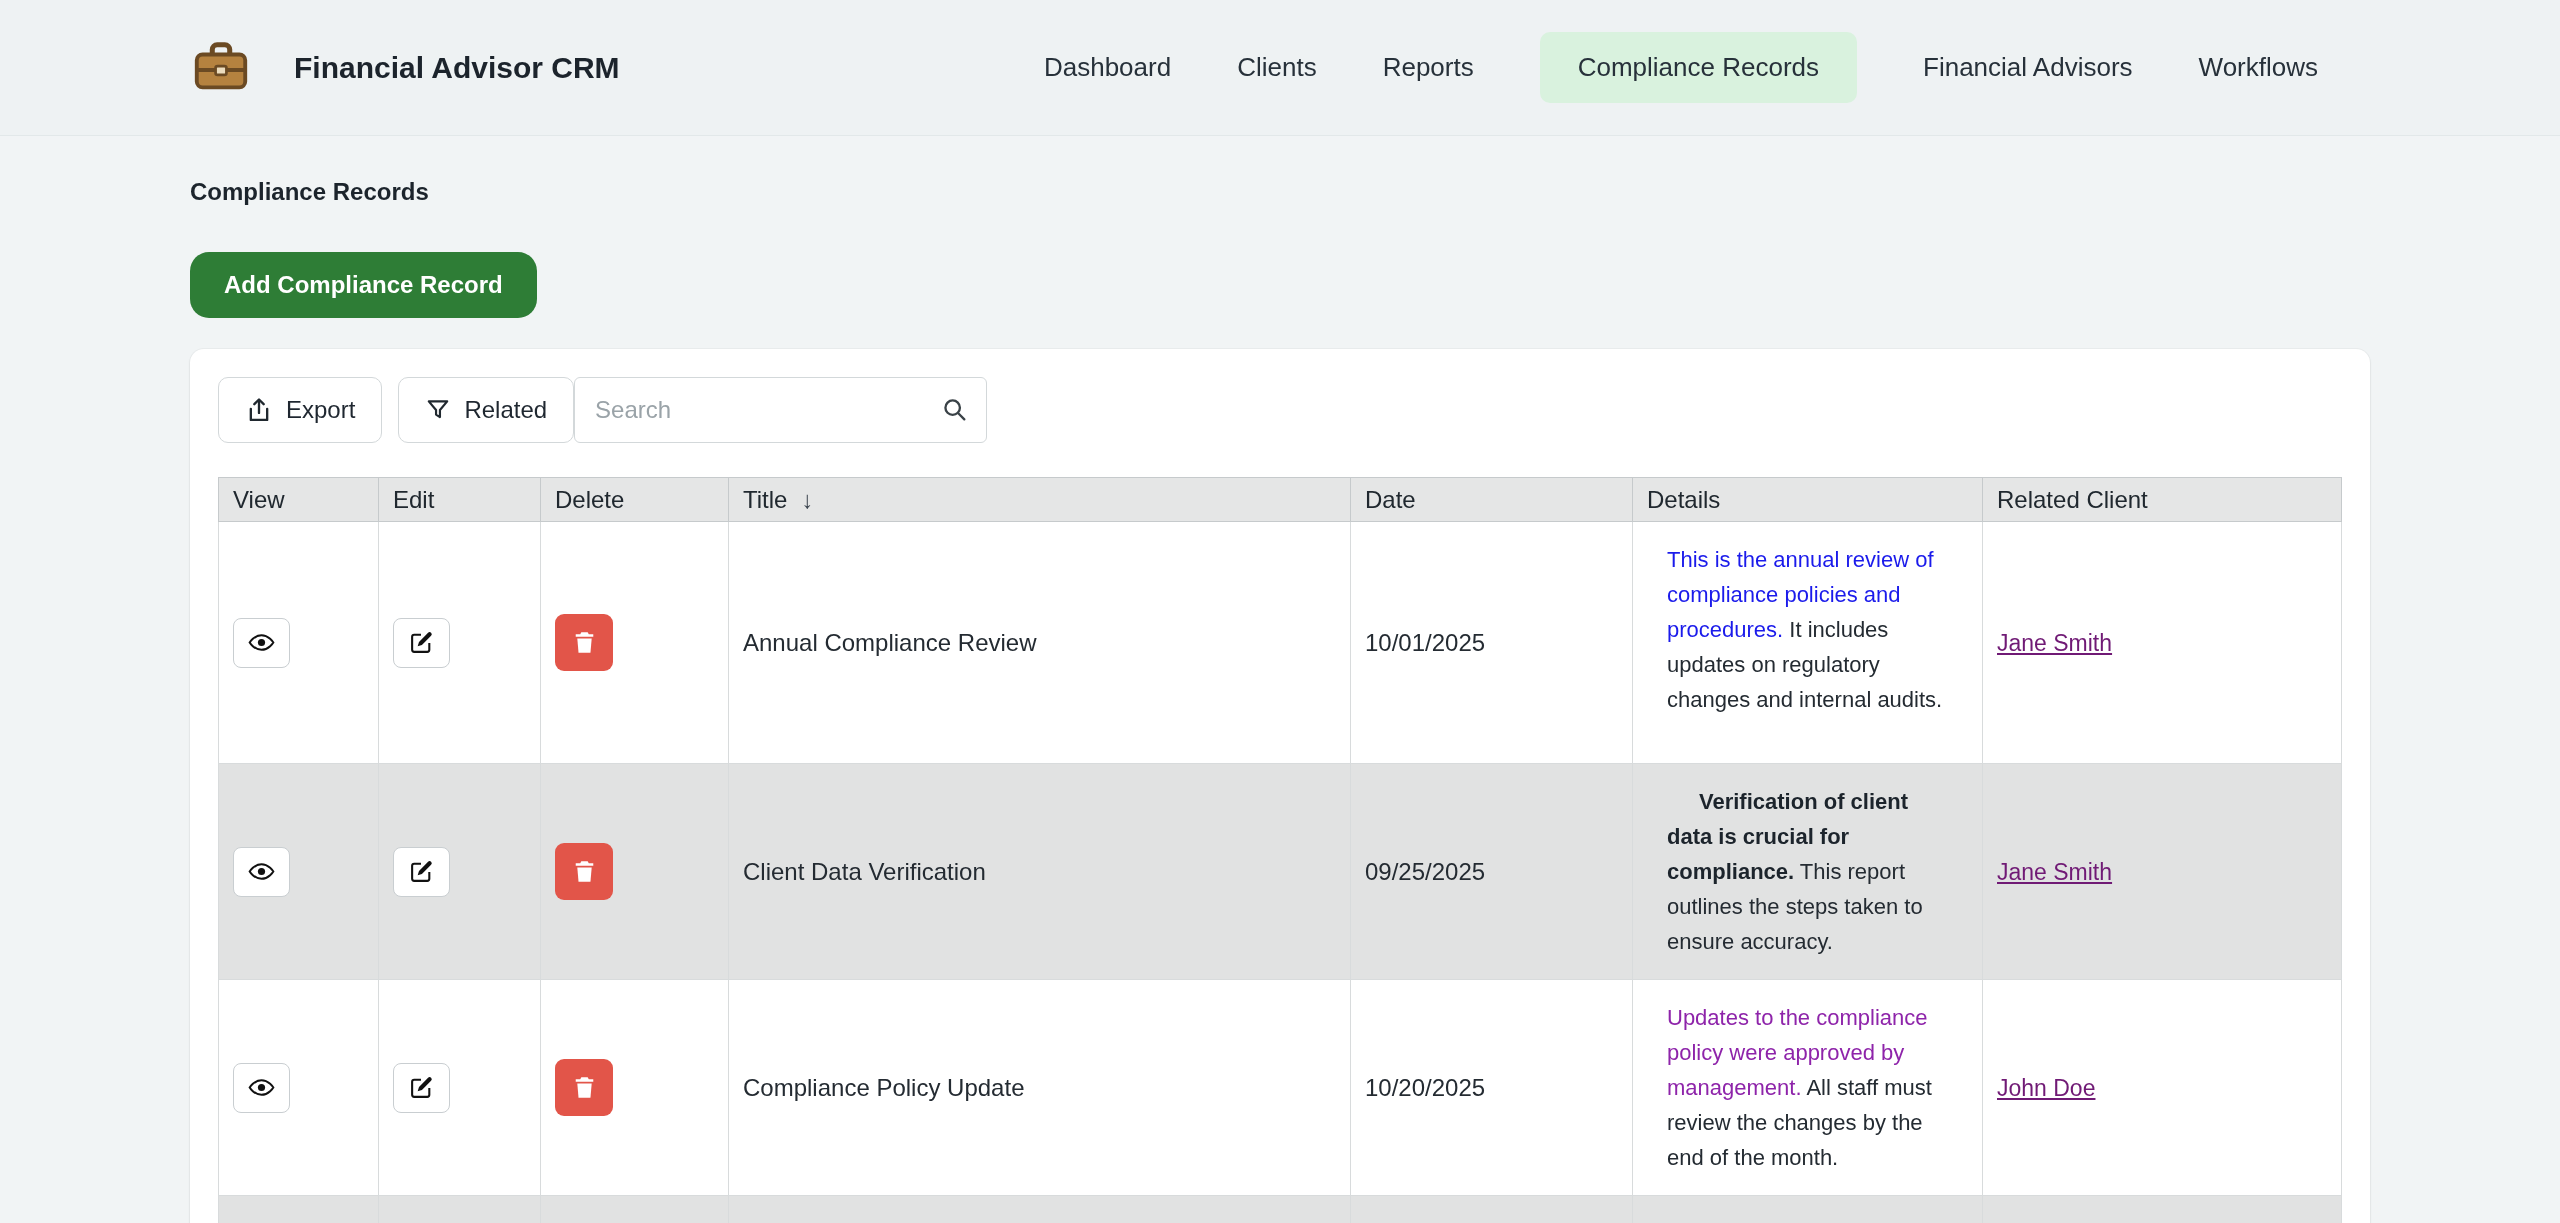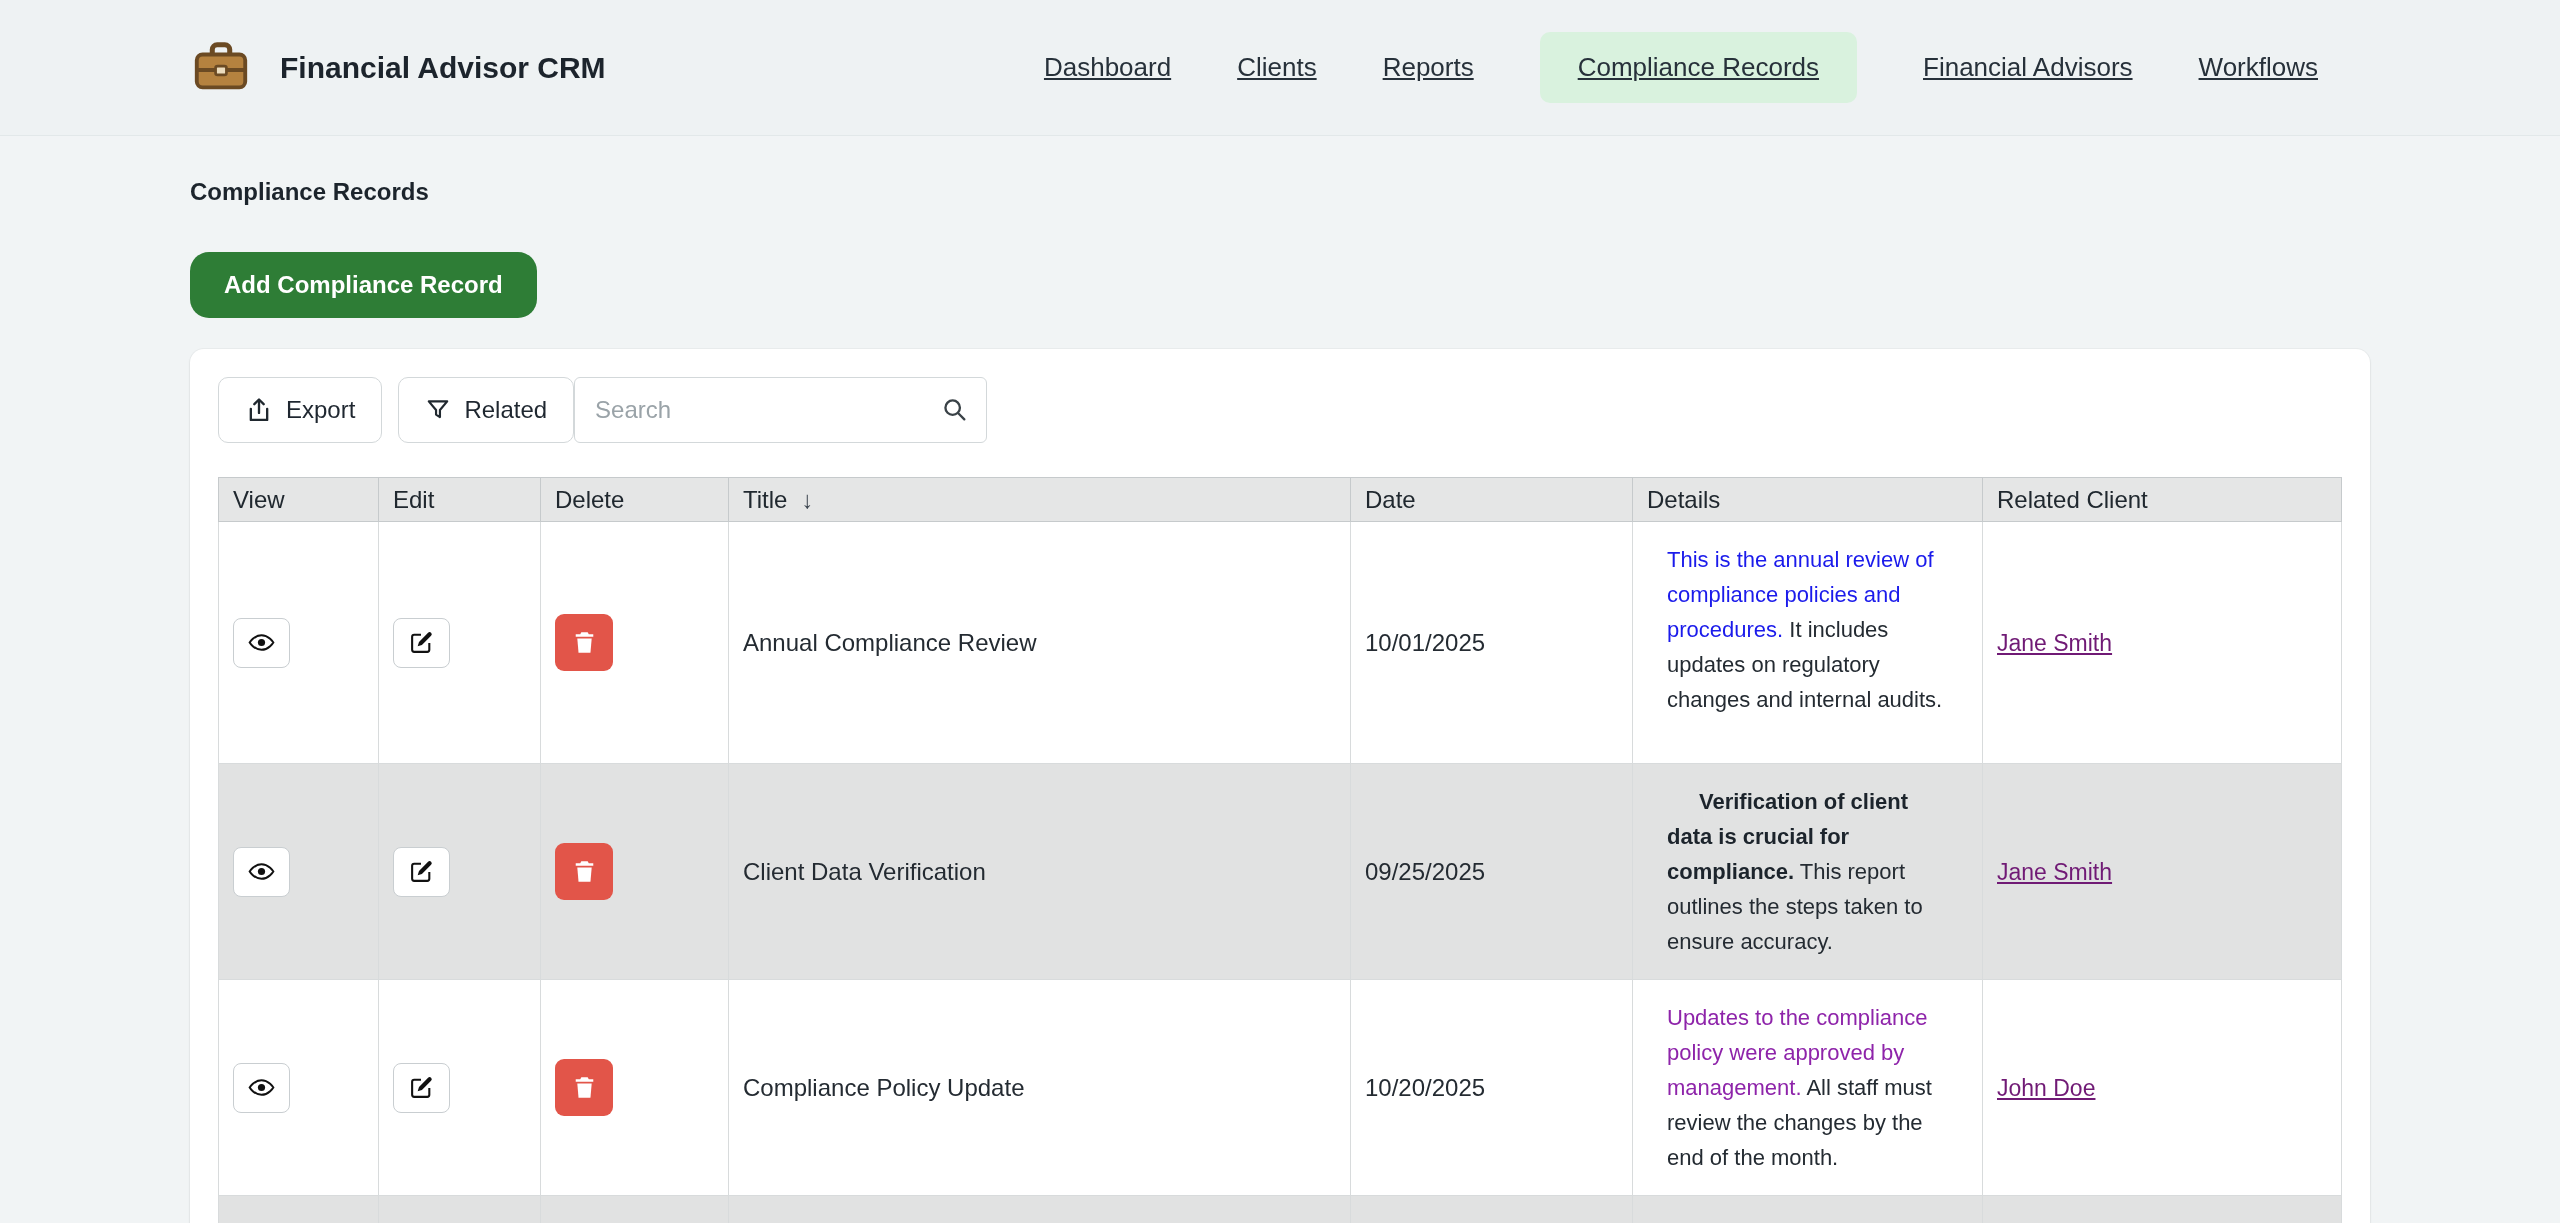--- a/index.html
+++ b/index.html
@@ -10,24 +10,24 @@
     font-family: "Liberation Sans", sans-serif;
     color: #1f2730;
   }
 
   
   .app-header {
     height: 136px; background: #eef2f3; border-bottom: 1px solid #e2e8e9;
     display: flex; align-items: center; justify-content: space-between;
     padding: 0 242px 0 190px;
   }
-  .brand { display: flex; align-items: center; gap: 28px; }
+  .brand { display: flex; align-items: center; gap: 42px; }
   .brand-title { font-size: 30px; font-weight: 700; color: #1c242c; }
   .main-nav { display: flex; align-items: center; gap: 66px; list-style: none; margin: 0; padding: 0; }
-  .nav-item { font-size: 26px; color: #27313a; cursor: pointer; white-space: nowrap; text-decoration: underline; }
+  .nav-item { font-size: 26px; color: #27313a; cursor: pointer; white-space: nowrap; }
   .nav-item.active { background: #d9f2de; border-radius: 10px; padding: 20px 38px; }
 
   
   .main { padding: 42px 190px 0 190px; }
   .page-title { font-size: 24px; font-weight: 700; margin: 0; color: #1c242c; }
   .add-btn {
     margin-top: 46px; display: inline-flex; align-items: center;
     height: 66px; padding: 16px 34px;
     background: #2e7d36; color: #ffffff; border: none; border-radius: 19px;
     font-size: 24px; font-weight: 600; font-family: inherit; cursor: pointer;

